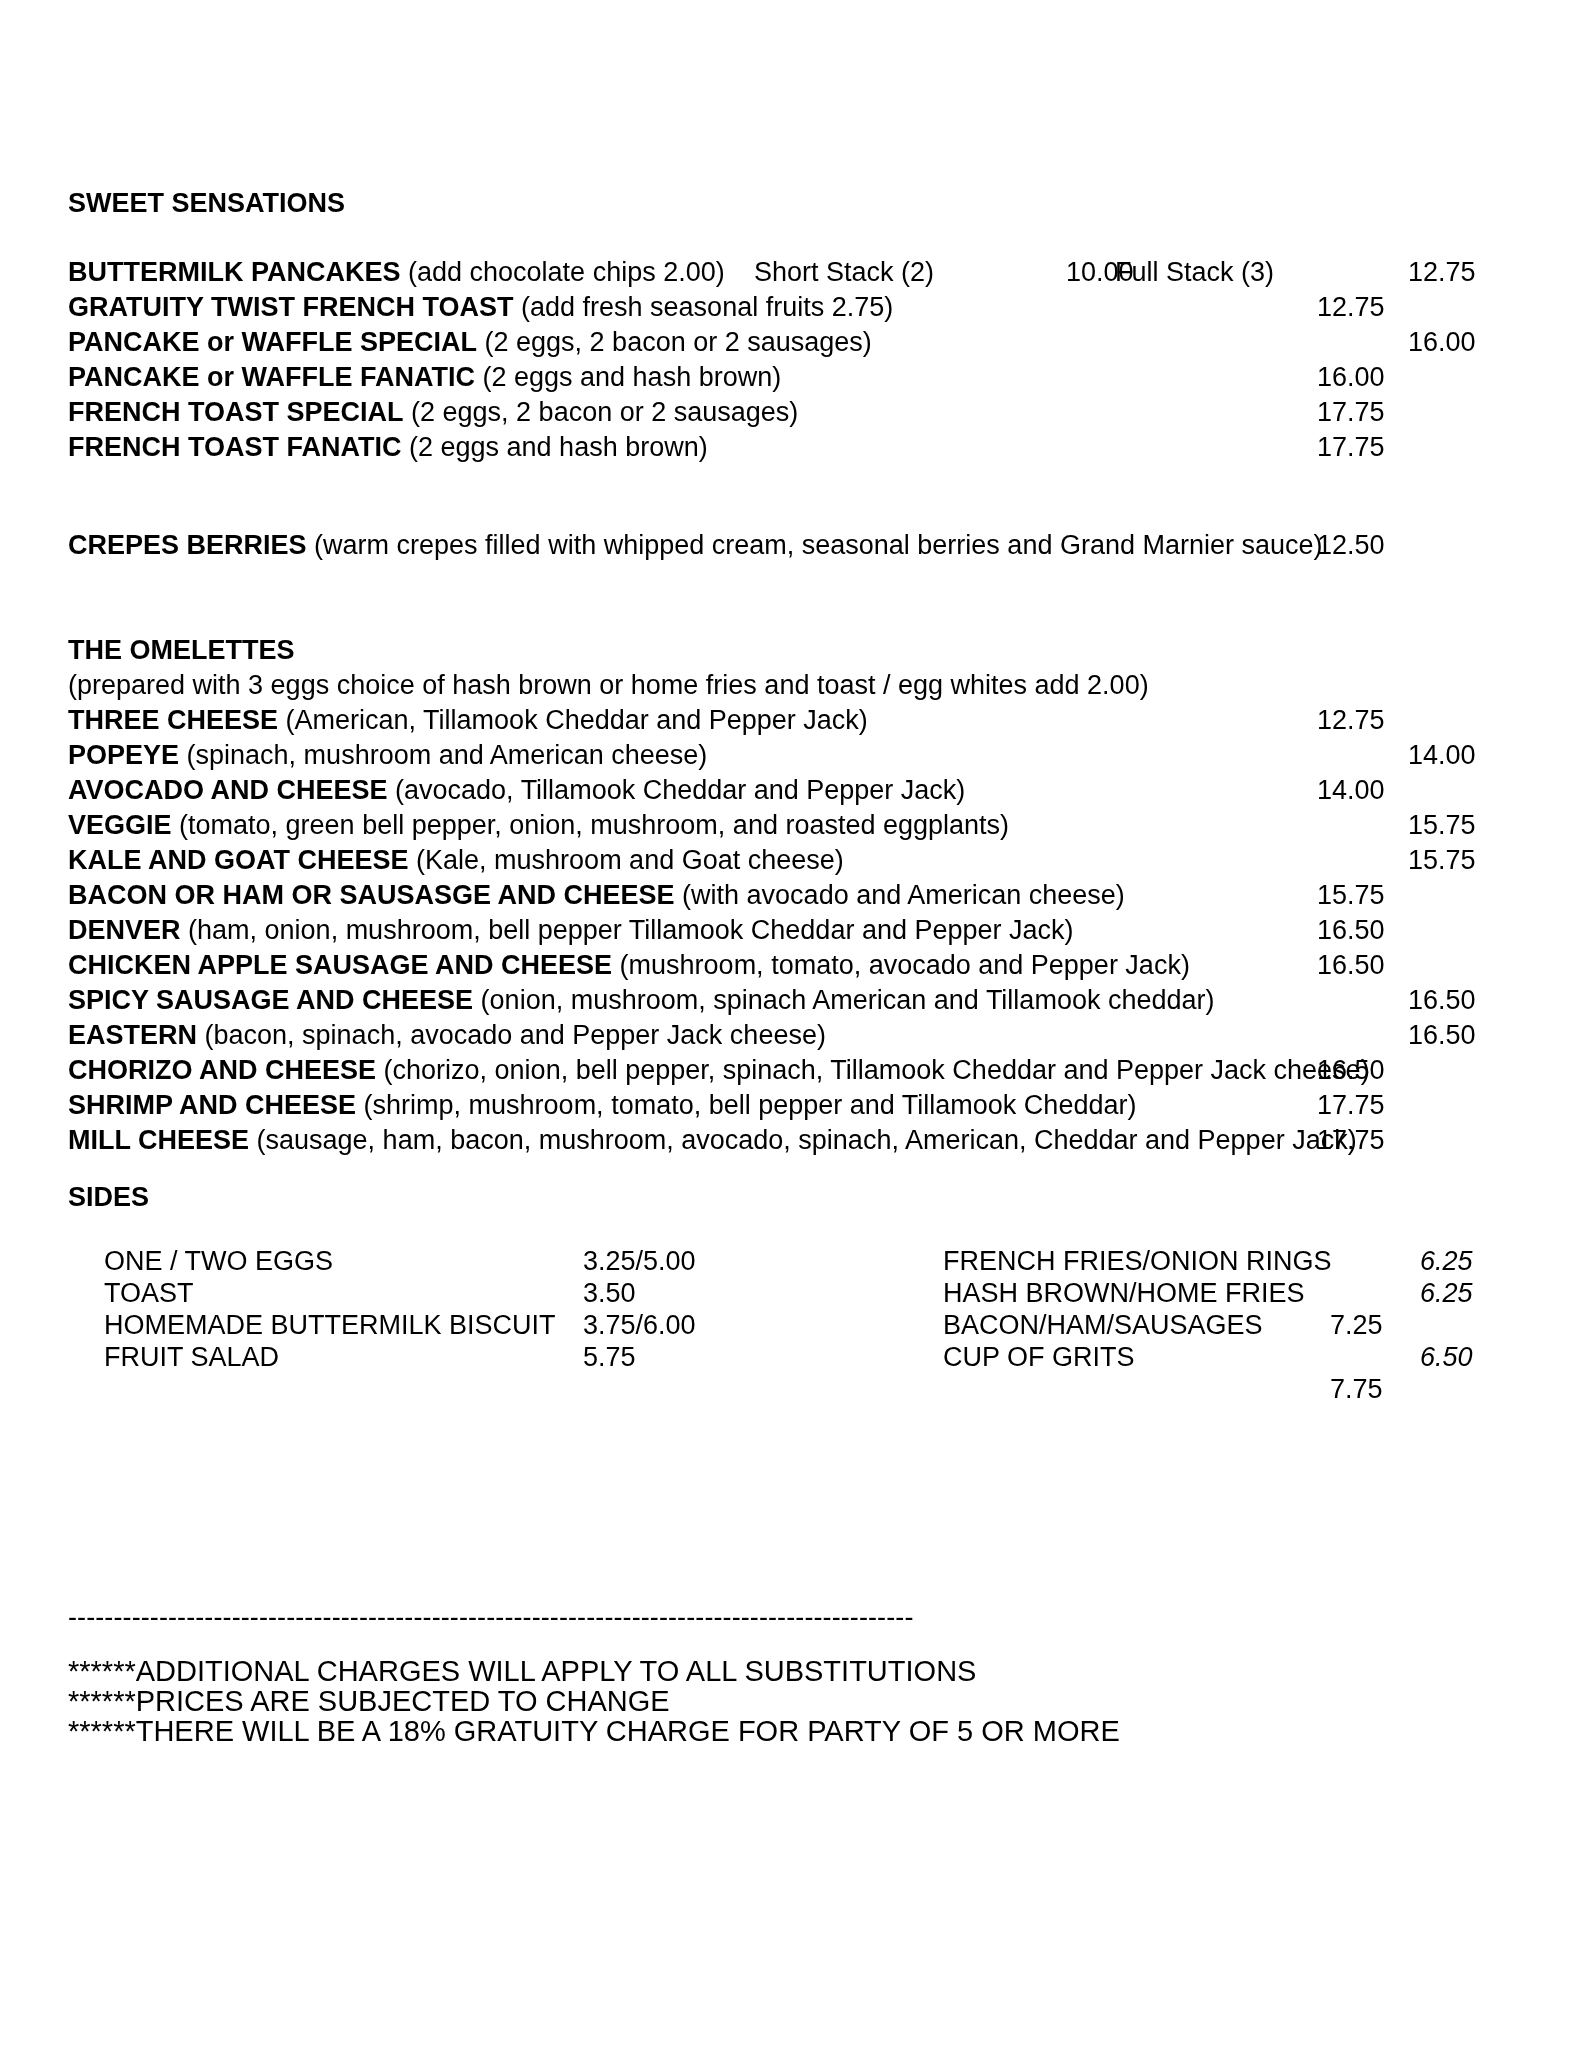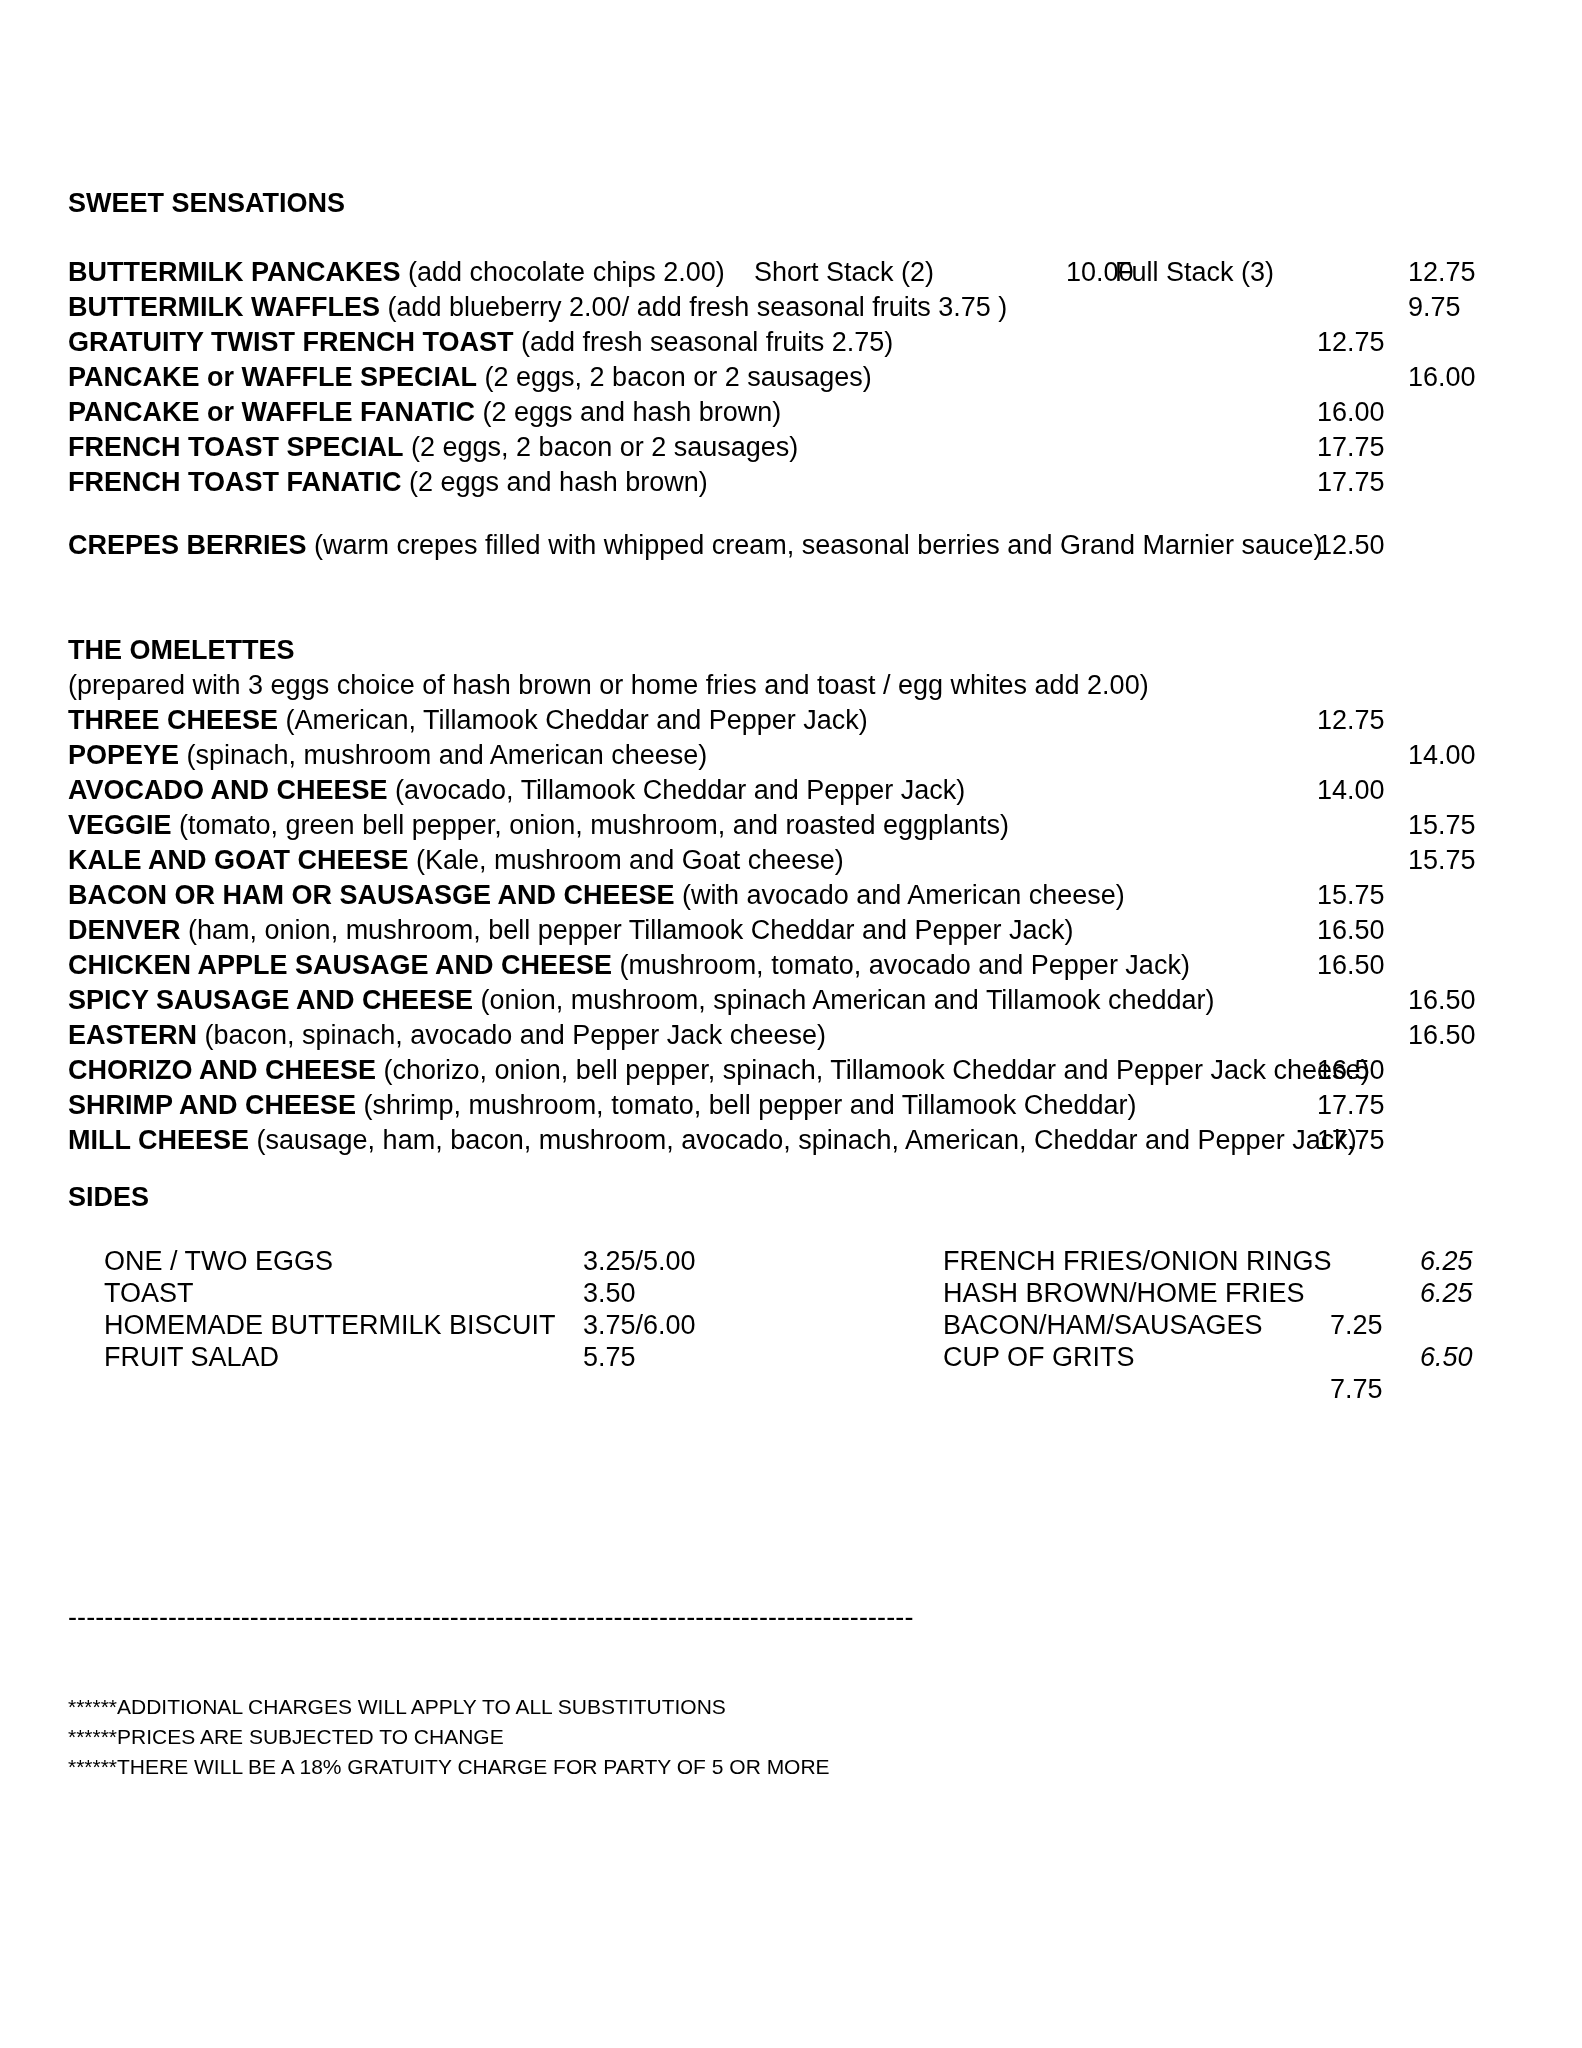--- a/index.html
+++ b/index.html
@@ -26,30 +26,29 @@
   .rprice2{left:1352px;font-style:italic;}
   #sweet-title{top:186px;}
   #sweet-items{top:255px;}
   #crepes-row{top:528px;}
   #omelette-title{top:633px;}
   #omelette-subtitle{top:668px;}
   #omelette-items{top:703px;}
   #sides-title{top:1180px;}
   #sides-rows{top:1245px;}
   #divider{top:1600px;line-height:35px;white-space:nowrap;letter-spacing:0.1px;}
-  #notes{top:1692px;font-size:21px;}
+  #notes{top:1656px;font-size:29px;}
   .note{height:30px;line-height:30px;white-space:nowrap;}
 </style>
 </head>
 <body>
 
 <div id="sweet-title" class="sec title">SWEET SENSATIONS</div>
 <div id="sweet-items" class="sec">
     <div class="row"><span class="b">BUTTERMILK PANCAKES</span> <span>(add chocolate chips 2.00)</span><span class="extra" style="left: 686px;">Short Stack (2)</span><span class="extra" style="left: 958px; margin-left: 40px;">10.00</span><span class="extra" style="left: 1047px;">Full Stack (3)</span><span class="price p2">12.75</span></div>
-    <div class="row"><span class="b">BUTTERMILK WAFFLES</span> <span>(add blueberry 2.00/ add fresh seasonal fruits 3.75 )</span><span class="price p2">9.75</span></div>
     <div class="row"><span class="b">GRATUITY TWIST FRENCH TOAST</span> <span>(add fresh seasonal fruits 2.75)</span><span class="price p1">12.75</span></div>
     <div class="row"><span class="b">PANCAKE or WAFFLE SPECIAL</span> <span>(2 eggs, 2 bacon or 2 sausages)</span><span class="price p2">16.00</span></div>
     <div class="row"><span class="b">PANCAKE or WAFFLE FANATIC</span> <span>(2 eggs and hash brown)</span><span class="price p1">16.00</span></div>
     <div class="row"><span class="b">FRENCH TOAST SPECIAL</span> <span>(2 eggs, 2 bacon or 2 sausages)</span><span class="price p1">17.75</span></div>
     <div class="row"><span class="b">FRENCH TOAST FANATIC</span> <span>(2 eggs and hash brown)</span><span class="price p1">17.75</span></div>
   </div>
 <div id="crepes-row" class="sec">
     <div class="row"><span class="b">CREPES BERRIES</span> <span>(warm crepes filled with whipped cream, seasonal berries and Grand Marnier sauce)</span><span class="price p1">12.50</span></div>
   </div>
 

